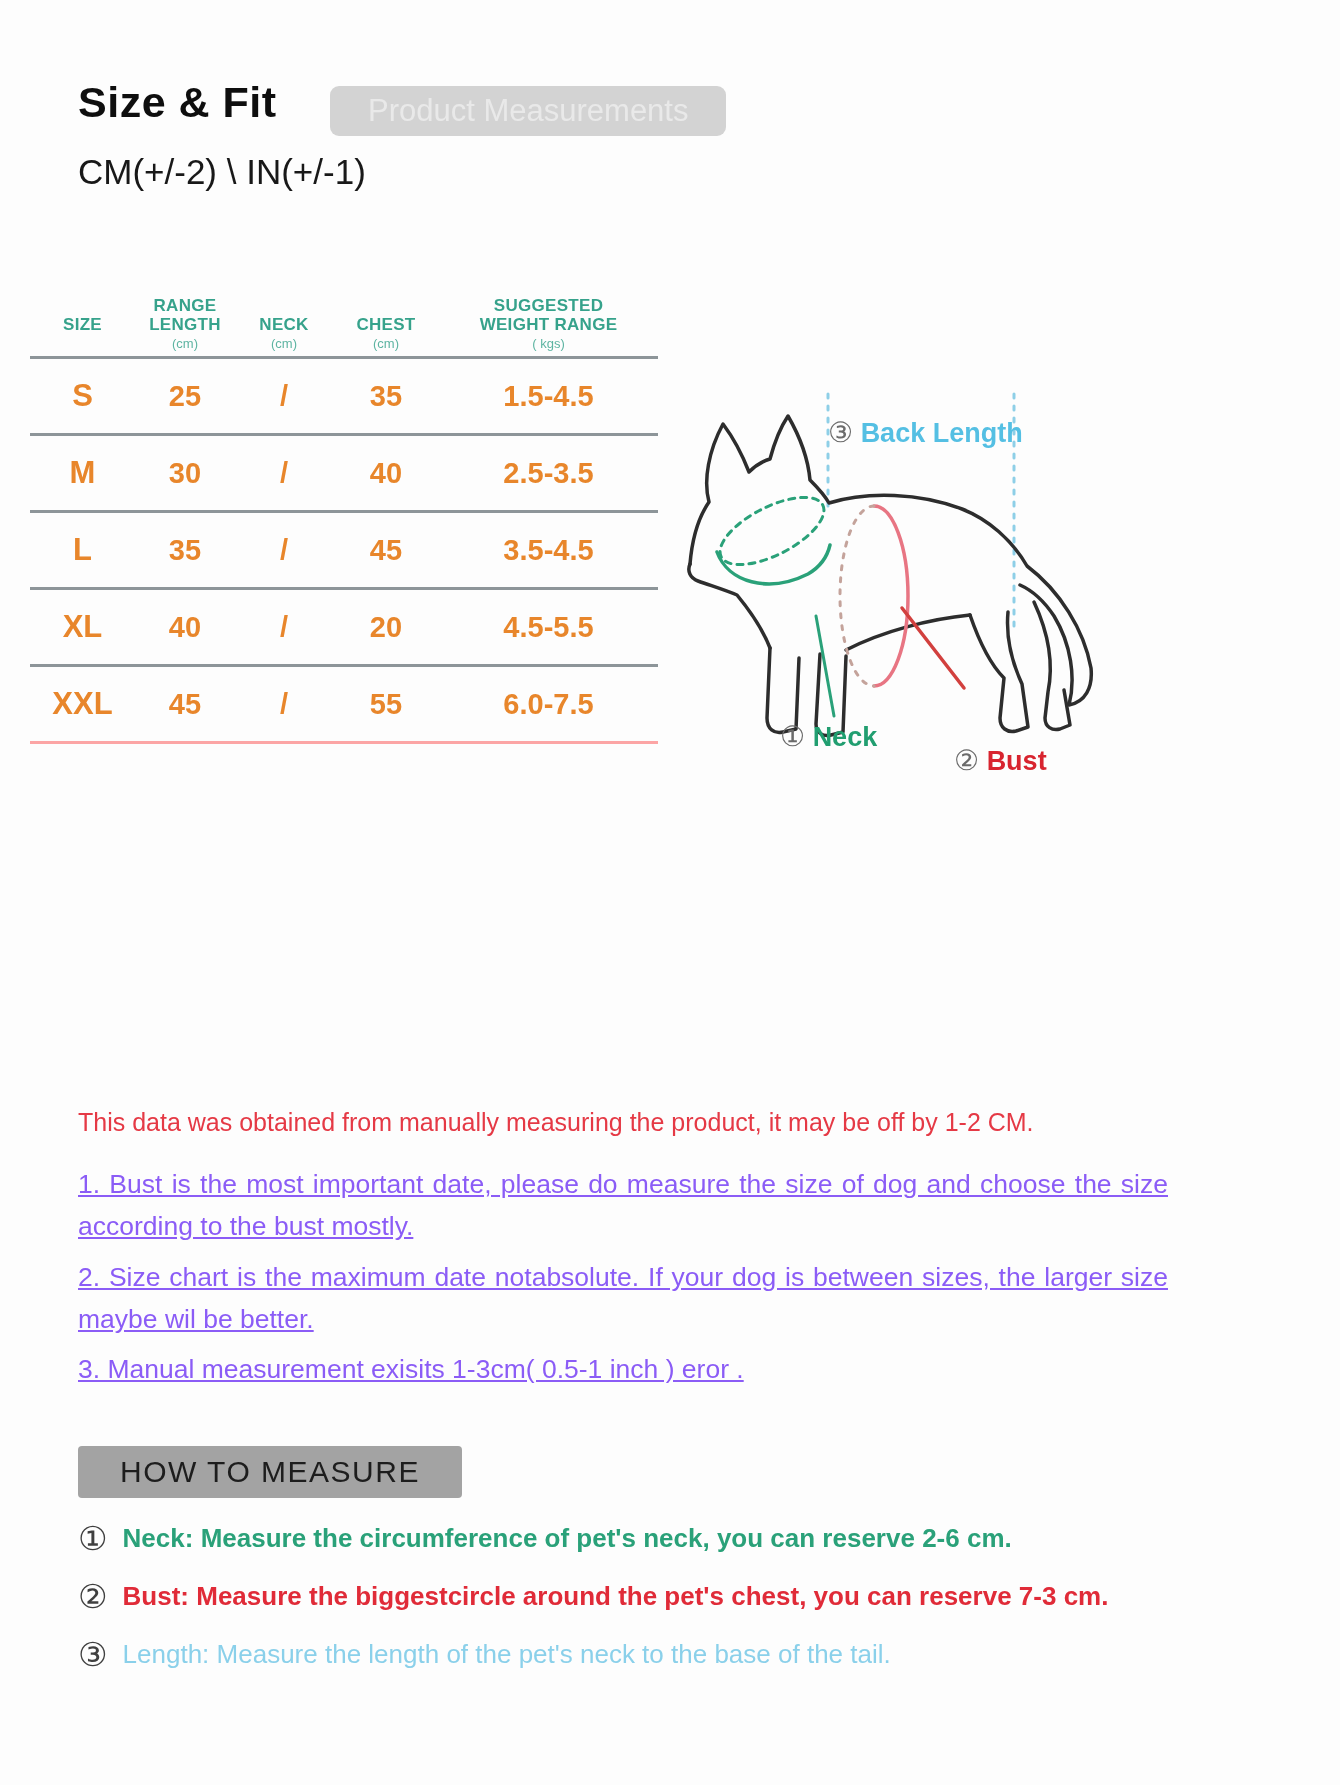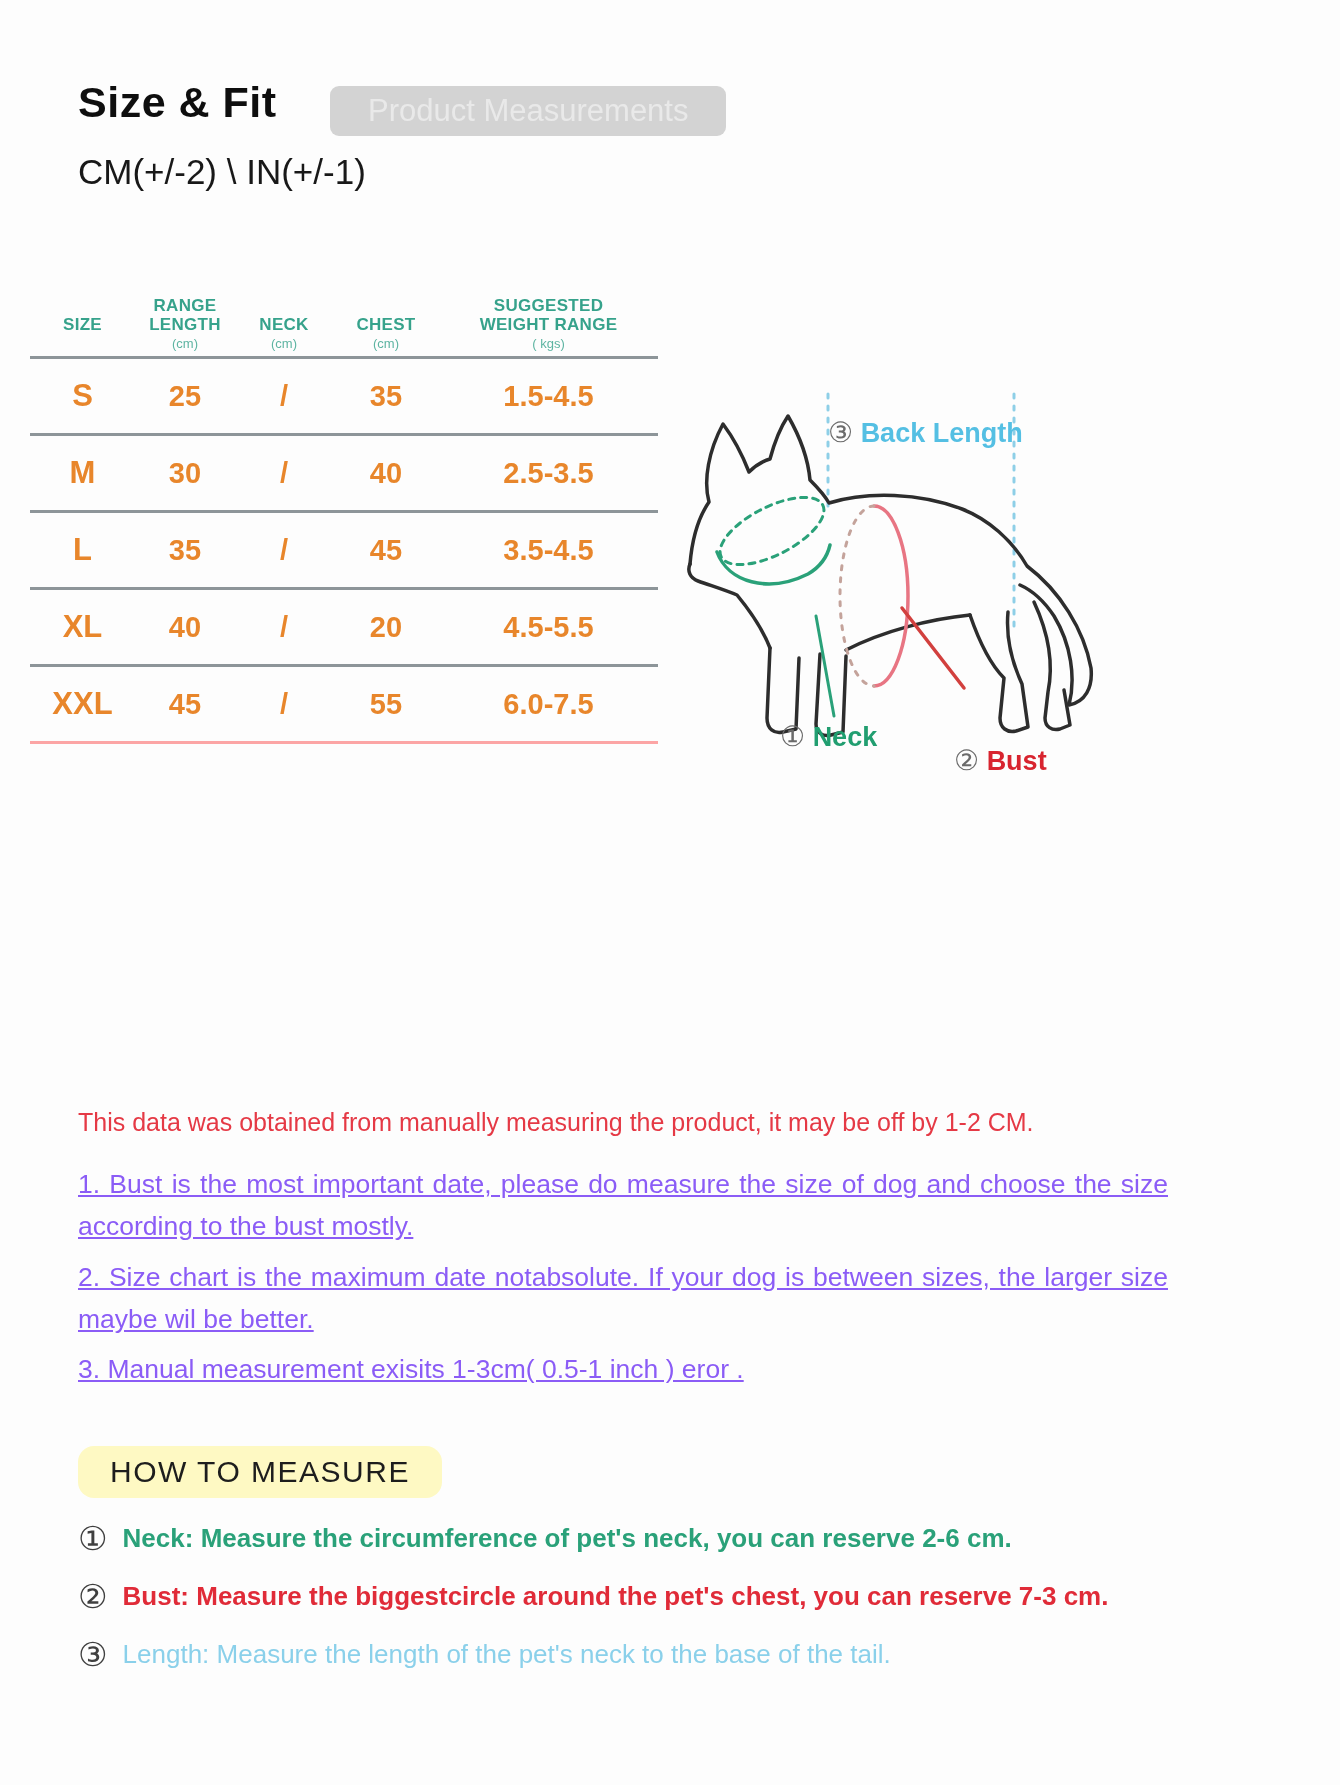--- a/index.html
+++ b/index.html
@@ -31,22 +31,22 @@
   .lbl{position:absolute;font-weight:bold;font-size:27px;white-space:nowrap;}
   .lbl .circ{color:#6b6b6b;font-weight:400;font-size:28px;}
   .lbl-back{left:160px;top:28px;color:#54bfe3;}
   .lbl-neck{left:112px;top:332px;color:#219e70;}
   .lbl-bust{left:286px;top:356px;color:#d8242f;}
   
   .disclaimer{position:absolute;left:78px;top:1108px;width:1140px;font-size:25px;color:#e53945;margin:0;}
   .notes{position:absolute;left:78px;top:1164px;width:1090px;}
   .note{font-size:26.5px;line-height:1.58;color:#8b5cf6;text-align:justify;margin:0 0 9px 0;text-decoration:underline;}
   
-  .htm-badge{position:absolute;left:78px;top:1446px;background:#fef9c3;color:#1d1d1d;
-    font-size:30px;letter-spacing:1.5px;padding:9px 32px;border-radius:16px;}
+  .htm-badge{position:absolute;left:78px;top:1446px;background:#a3a3a3;color:#1d1d1d;
+    font-size:30px;letter-spacing:1.5px;padding:9px 42px;border-radius:4px;}
   .steps{position:absolute;left:78px;top:1522px;width:1150px;}
   .step{display:flex;align-items:center;margin-bottom:25px;}
   .step .circ{font-size:33px;color:#3f3f3f;margin-right:15px;line-height:1;}
   .step-text{font-size:26px;}
   .step:nth-child(1) .step-text,.step:nth-child(2) .step-text{font-weight:bold;}
 </style>
 </head>
 <body>
 
 <div class="title">Size &amp; Fit</div>

